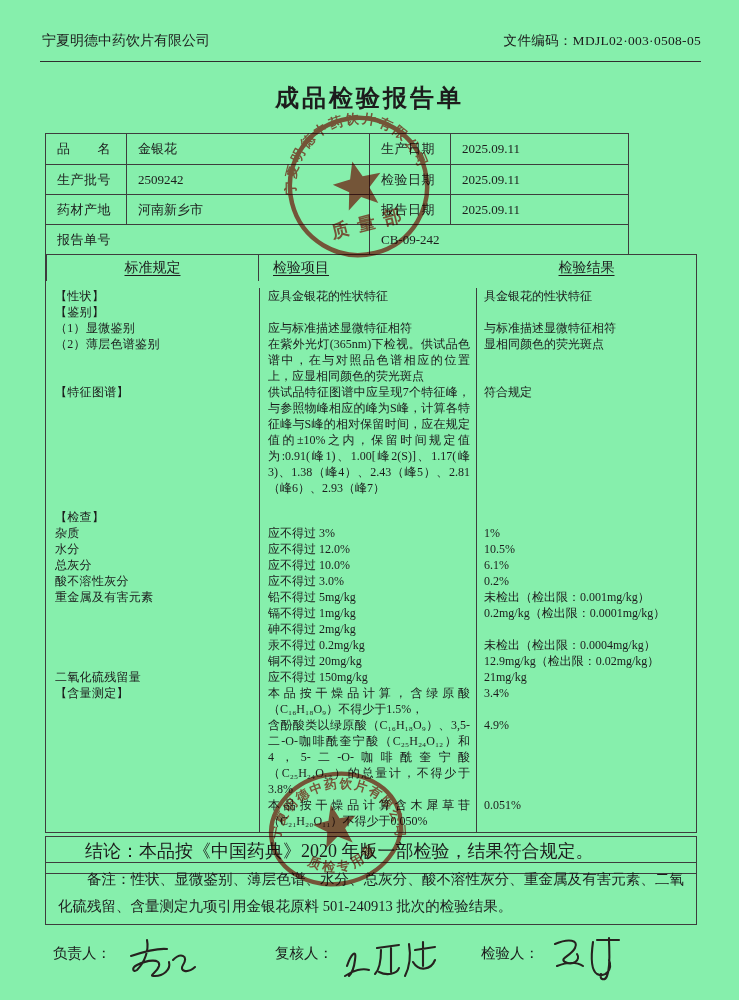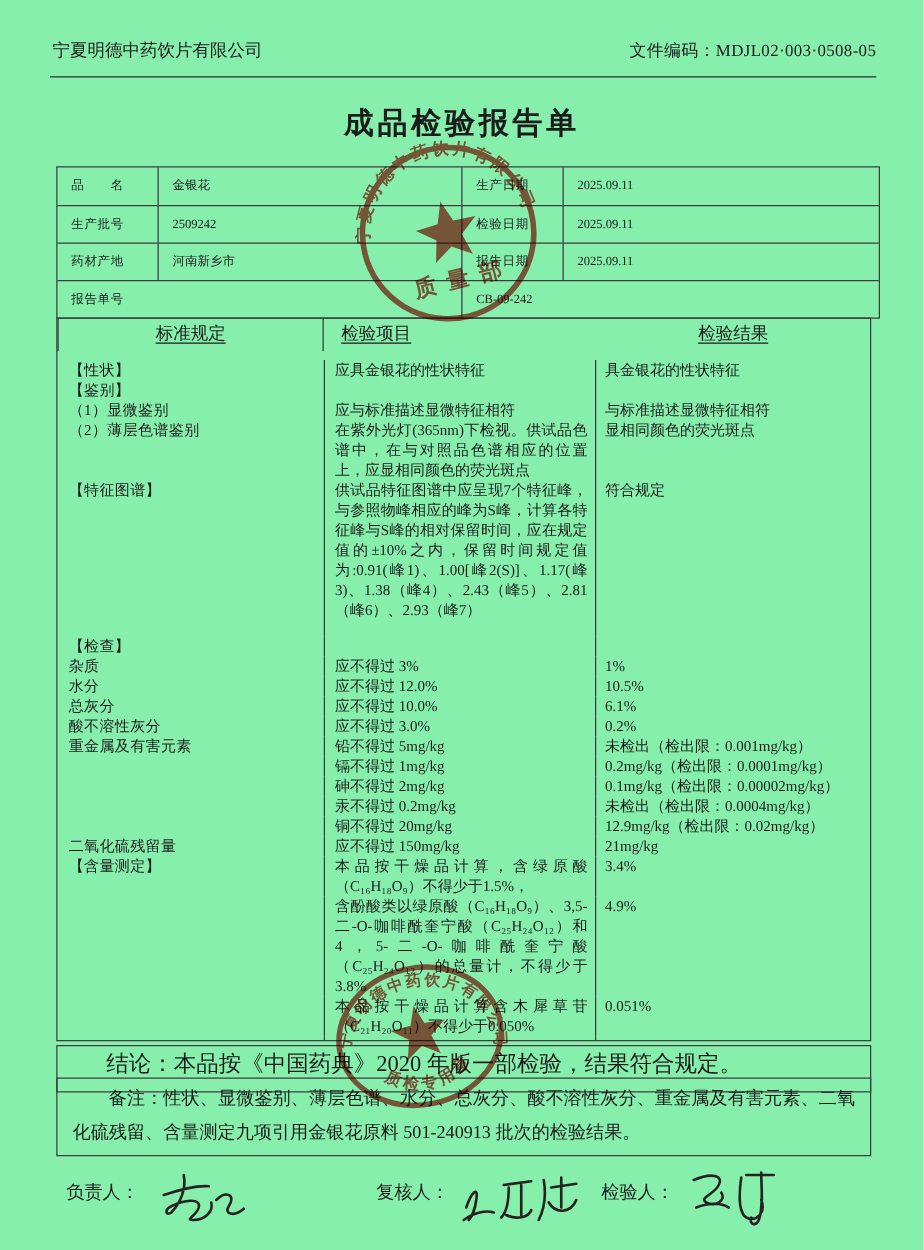--- a/index.html
+++ b/index.html
@@ -11,21 +11,21 @@
     color:#1c1c1c;
     --ink:#3d3d3d;
     --red:#d5352b;
   }
   
   .hdr { position:absolute; left:42px; right:38px; top:32px; display:flex; justify-content:space-between; align-items:baseline; font-size:14px; }
   .hdr .code { font-size:13.5px; letter-spacing:.3px; }
   .hrule { position:absolute; left:40px; right:38px; top:61px; border-top:1.5px solid #2e2e2e; }
   .title { position:absolute; left:0; right:0; top:82px; text-align:center; font-size:24px; font-weight:bold; letter-spacing:3px; }
   
-  .info { position:absolute; left:45px; top:133px; width:659px; border:1px solid var(--ink); display:grid; grid-template-columns:80px 243px 81px 1fr; font-size:10px; background:transparent; }
+  .info { position:absolute; left:45px; top:133px; width:584px; border:1px solid var(--ink); display:grid; grid-template-columns:80px 243px 81px 1fr; font-size:13px; background:transparent; }
   .info .cell { height:30px; line-height:29px; padding-left:11px; border-top:1px solid var(--ink); overflow:hidden; white-space:nowrap; }
   .info .cell.r1 { border-top:none; }
   .info .cell.bl { border-left:1px solid var(--ink); }
   .info .lbl { letter-spacing:.5px; }
   .info .span2 { grid-column:1 / 3; }
   .info .span35 { grid-column:3 / 5; }
   
   .mtable { position:absolute; left:45px; top:254px; width:652px; height:579px; border:1px solid var(--ink); display:flex; flex-direction:column; }
   .mhead { display:grid; grid-template-columns:213px 218px 1fr; height:26px; font-size:14px; flex:0 0 auto; }
   .mhead .hc { line-height:26px; text-decoration:underline; text-underline-offset:3px; }
@@ -39,21 +39,21 @@
   .mrow .c3 { padding:0 2px 0 7px; }
   .mrow.gap { height:13px; }
   .mrow.fill { flex:1 1 auto; }
   
   .concl { position:absolute; left:45px; top:836px; width:652px; height:38px; border:1px solid var(--ink); font-size:18px; line-height:29px; padding-left:12px; text-indent:1.5em; overflow:hidden; }
   .remark { position:absolute; left:45px; top:862px; width:652px; height:63px; border:1px solid var(--ink); font-size:14.5px; line-height:27px; padding:3px 12px 0 12px; text-indent:2em; text-align:justify; overflow:hidden; }
   
   .foot { position:absolute; left:45px; top:936px; width:652px; height:60px; font-size:14.5px; }
   .sig-group { position:absolute; top:8px; display:flex; align-items:flex-start; }
   .sig-group .sig { margin-top:-12px; margin-left:6px; }
-  .g1 { left:8px; } .g2 { left:230px;margin-left:26px; } .g3 { left:436px; }
+  .g1 { left:8px; } .g2 { left:230px; } .g3 { left:436px; }
   svg.sig path { fill:none; stroke:#26221f; stroke-width:2.1; stroke-linecap:round; stroke-linejoin:round; }
   
   .stamp { position:absolute; mix-blend-mode:multiply; opacity:.82; pointer-events:none; }
   .stamp-top { left:284px; top:112px; width:149px; height:149px; }
   .stamp-bot { left:264px; top:766px; width:144px; height:126px; }
   .stamp text { fill:var(--red); font-family:"Liberation Serif","DejaVu Serif",serif; font-weight:bold; }
   .stamp .ring { fill:none; stroke:var(--red); }
   .stamp .star { fill:var(--red); }
 </style>
 </head>
@@ -157,21 +157,20 @@
           <div class="c3">未检出（检出限：0.001mg/kg）</div>
         </div>
         <div class="mrow">
           <div class="c1"></div>
           <div class="c2">镉不得过 1mg/kg</div>
           <div class="c3">0.2mg/kg（检出限：0.0001mg/kg）</div>
         </div>
         <div class="mrow">
           <div class="c1"></div>
           <div class="c2">砷不得过 2mg/kg</div>
-          <div class="c3">0.1mg/kg（检出限：0.00002mg/kg）</div>
         </div>
         <div class="mrow">
           <div class="c1"></div>
           <div class="c2">汞不得过 0.2mg/kg</div>
           <div class="c3">未检出（检出限：0.0004mg/kg）</div>
         </div>
         <div class="mrow">
           <div class="c1"></div>
           <div class="c2">铜不得过 20mg/kg</div>
           <div class="c3">12.9mg/kg（检出限：0.02mg/kg）</div>

